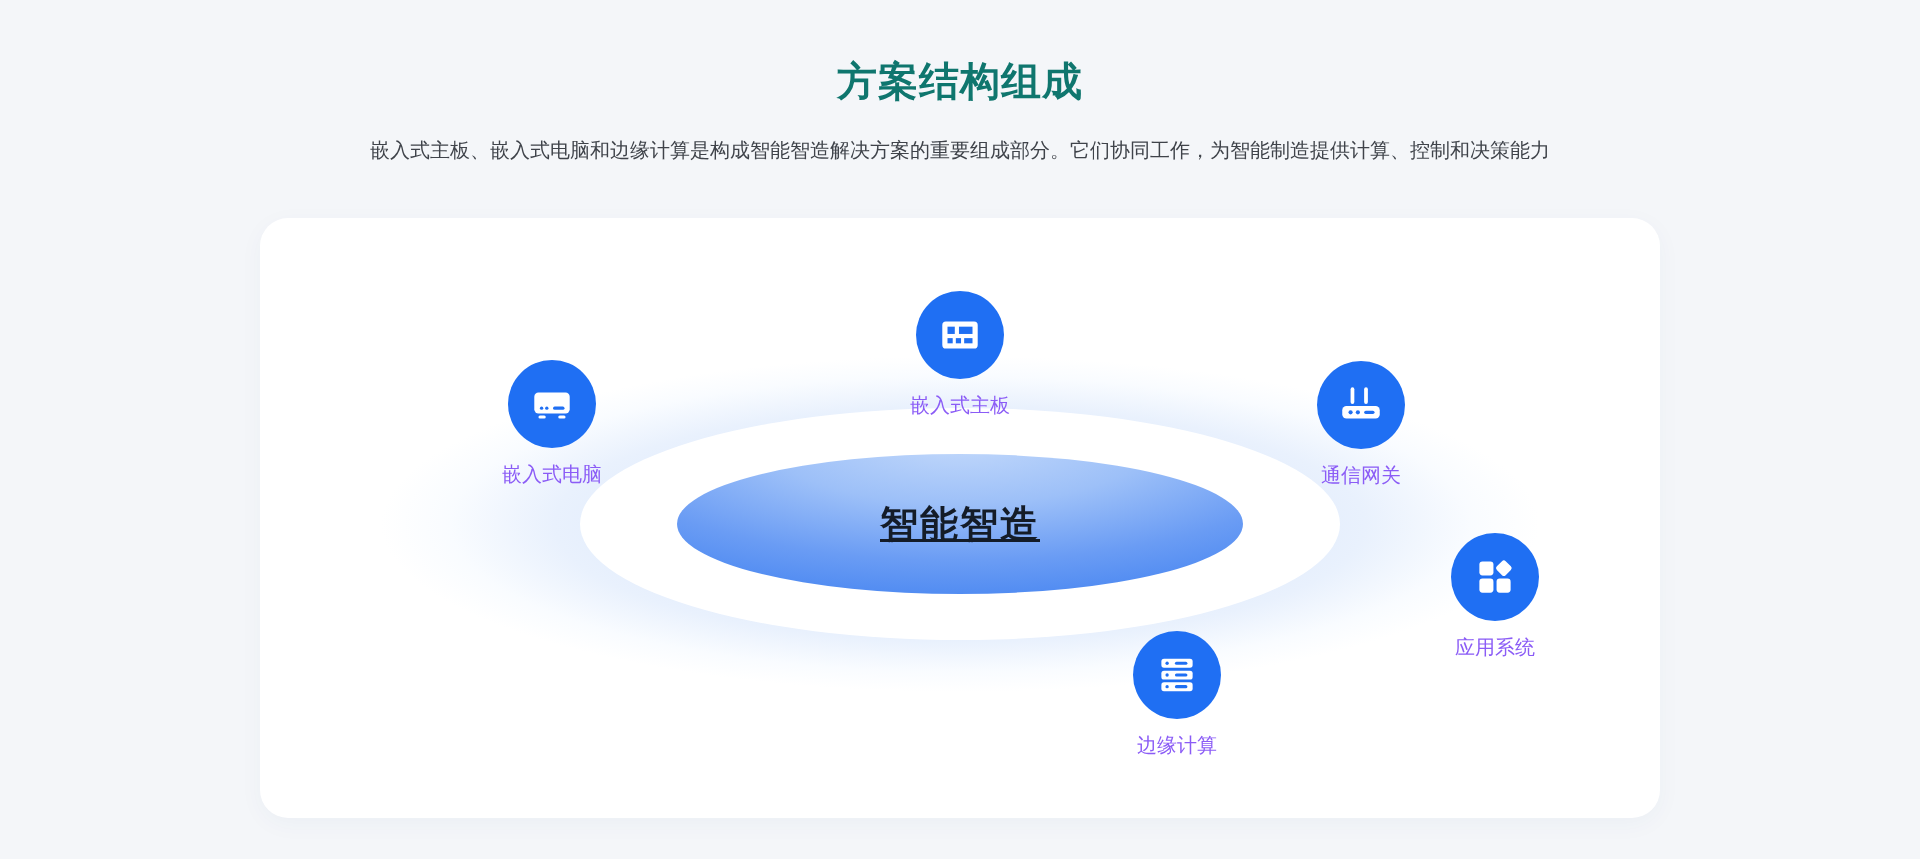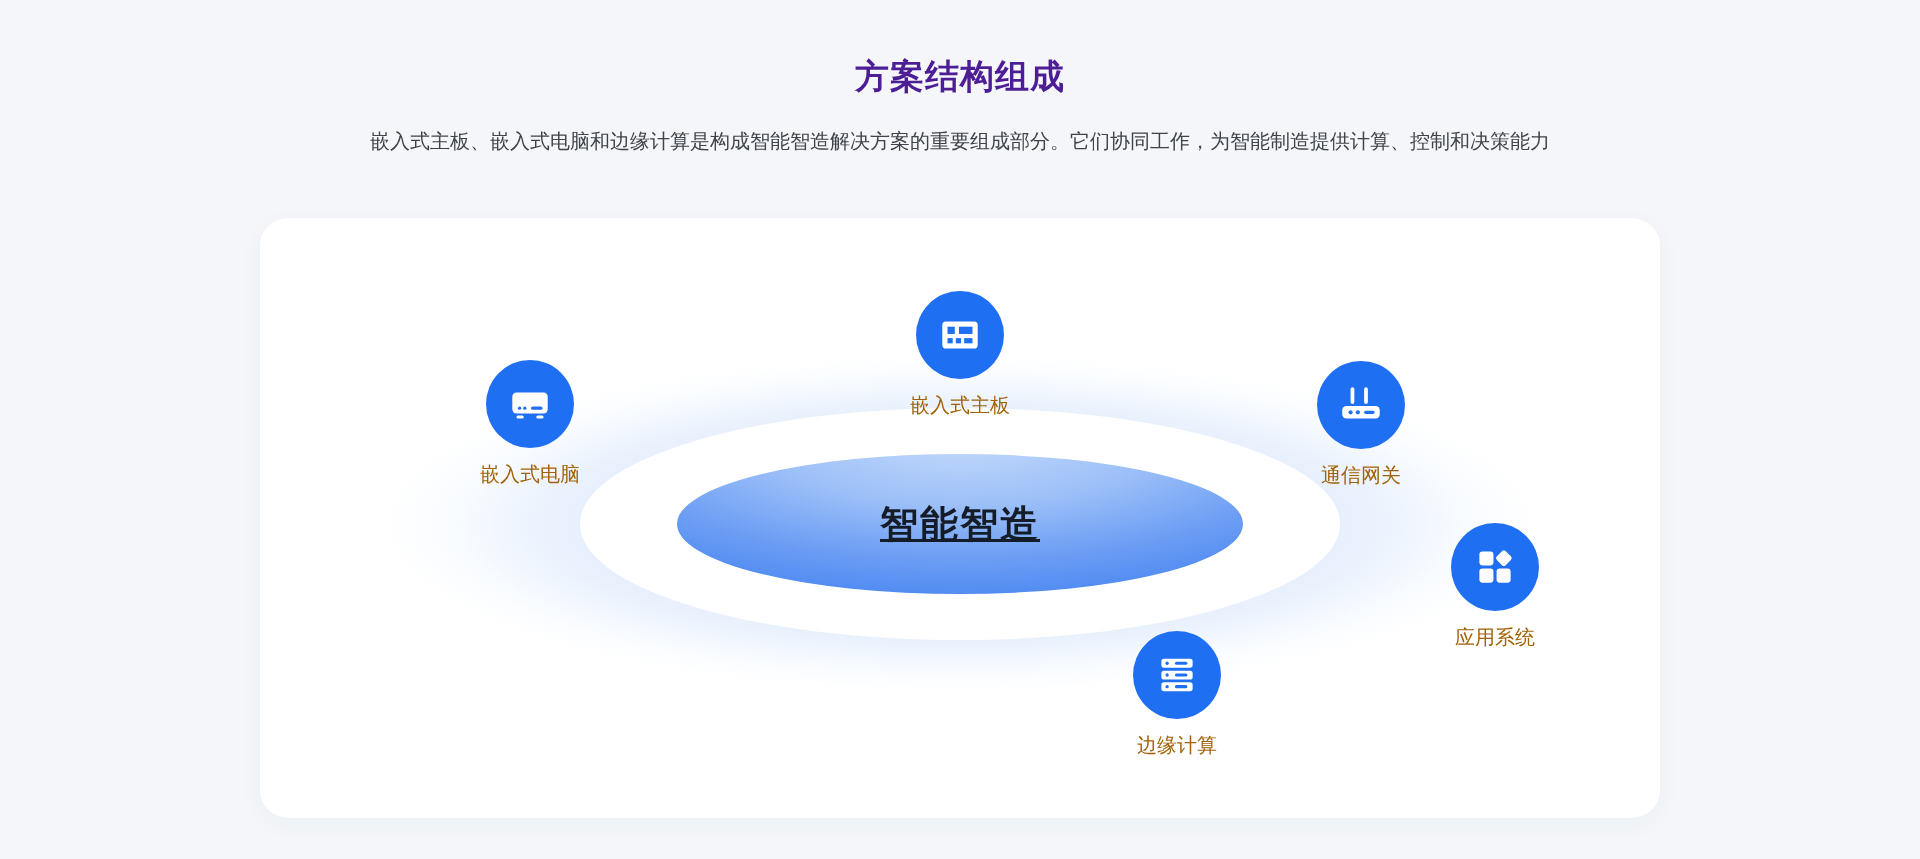--- a/index.html
+++ b/index.html
@@ -6,21 +6,21 @@
   html, body {
     width: 1920px; height: 859px;
     font-family: "Liberation Sans", "DejaVu Sans", sans-serif;
     background: #f4f6f9;
     overflow: hidden;
   }
   .page { position: relative; width: 1920px; height: 859px; }
 
   .header { text-align: center; padding-top: 54px; }
   .page-title {
-    font-size: 34px; font-weight: 700; color: #4c1d95;
+    font-size: 40px; font-weight: 700; color: #0f766e;
     letter-spacing: 1px;
   }
   .page-subtitle {
     margin-top: 28px;
     font-size: 20px; color: #3f434a; font-weight: 400;
   }
 
   .card {
     position: absolute;
     left: 260px; top: 218px;
@@ -60,21 +60,21 @@
   }
   .node-icon {
     width: 88px; height: 88px; border-radius: 50%;
     background: #1f6ff3;
     display: flex; align-items: center; justify-content: center;
     flex: 0 0 auto;
   }
   .node-icon svg { width: 50px; height: 50px; display: block; }
   .node-label {
     margin-top: 13px;
-    font-size: 20px; color: #a16207; font-weight: 400;
+    font-size: 20px; color: #8b5cf6; font-weight: 400;
     white-space: nowrap;
   }
 </style>
 </head>
 <body>
 
 <div class="page">
 
   <div class="header">
     <div class="page-title">方案结构组成</div>
@@ -96,21 +96,21 @@
           <rect x="12" y="16" width="7" height="7" fill="#1f6ff3"></rect>
           <rect x="23" y="16" width="13" height="7" fill="#1f6ff3"></rect>
           <rect x="12" y="27" width="5" height="5" fill="#1f6ff3"></rect>
           <rect x="20" y="27" width="5" height="5" fill="#1f6ff3"></rect>
           <rect x="28" y="27" width="8" height="5" fill="#1f6ff3"></rect>
         </svg>
       </div>
       <div class="node-label">嵌入式主板</div>
     </div>
 
-    <div class="node" style="left:180px; top:142px;">
+    <div class="node" style="left:202px; top:142px;">
       <div class="node-icon">
         <svg viewBox="0 0 48 48">
           <rect x="7" y="13" width="34" height="20" rx="4" fill="#ffffff"></rect>
           <circle cx="14" cy="28" r="1.6" fill="#1f6ff3"></circle>
           <circle cx="19" cy="28" r="1.6" fill="#1f6ff3"></circle>
           <rect x="25" y="26.4" width="11" height="3.2" rx="1.6" fill="#1f6ff3"></rect>
           <rect x="11" y="35" width="7" height="3" rx="1.5" fill="#ffffff"></rect>
           <rect x="30" y="35" width="7" height="3" rx="1.5" fill="#ffffff"></rect>
         </svg>
       </div>
@@ -124,21 +124,21 @@
           <rect x="27" y="7" width="3.6" height="16" rx="1.8" fill="#ffffff"></rect>
           <rect x="6" y="25" width="36" height="12" rx="4" fill="#ffffff"></rect>
           <circle cx="14" cy="31" r="2" fill="#1f6ff3"></circle>
           <circle cx="21" cy="31" r="2" fill="#1f6ff3"></circle>
           <rect x="27" y="29.4" width="10" height="3.2" rx="1.6" fill="#1f6ff3"></rect>
         </svg>
       </div>
       <div class="node-label">通信网关</div>
     </div>
 
-    <div class="node" style="left:1145px; top:305px;justify-content:space-between;">
+    <div class="node" style="left:1145px; top:315px;justify-content:space-between;">
       <div class="node-icon">
         <svg viewBox="0 0 48 48">
           <rect x="9" y="9" width="13.5" height="13.5" rx="3" fill="#ffffff"></rect>
           <rect x="26.5" y="9.5" width="12" height="12" rx="2.5" transform="rotate(45 32.5 15.5)" fill="#ffffff"></rect>
           <rect x="9" y="25.5" width="13.5" height="13.5" rx="3" fill="#ffffff"></rect>
           <rect x="25.5" y="25.5" width="13.5" height="13.5" rx="3" fill="#ffffff"></rect>
         </svg>
       </div>
       <div class="node-label">应用系统</div>
     </div>

